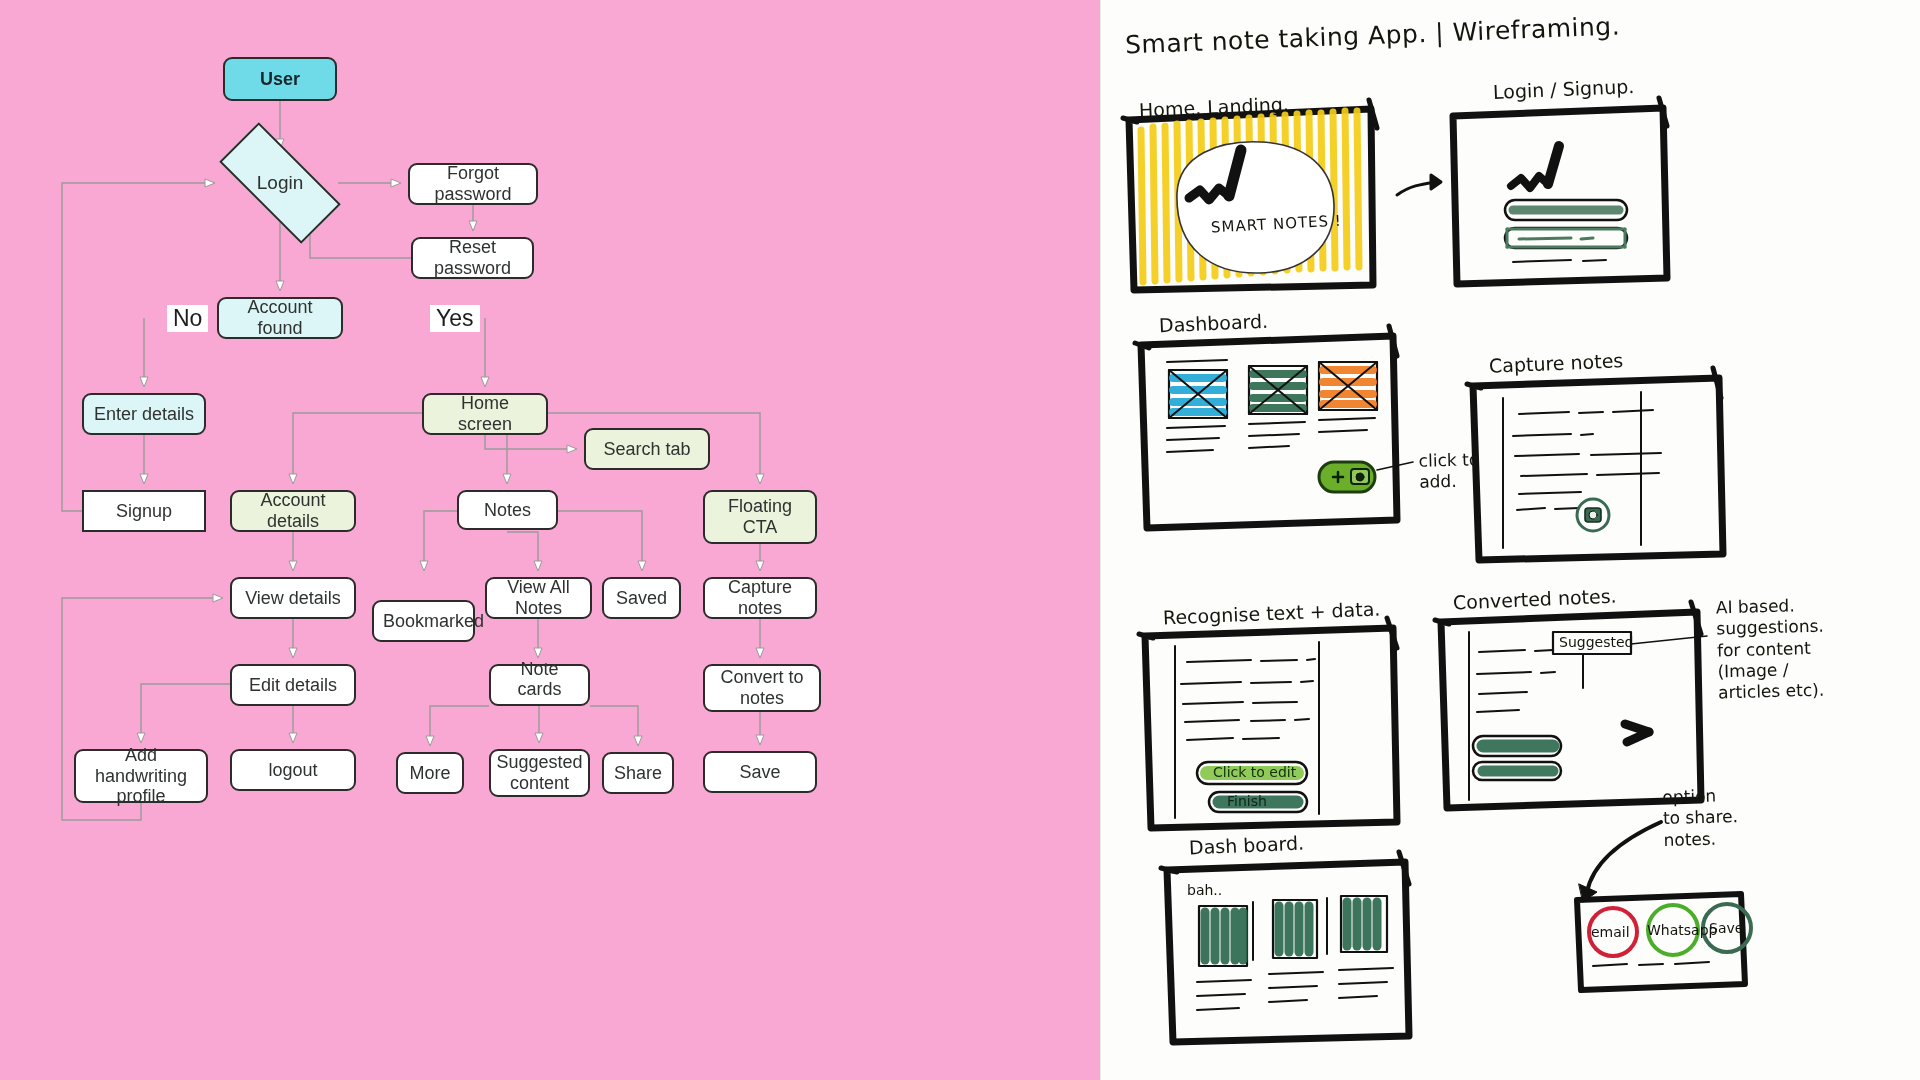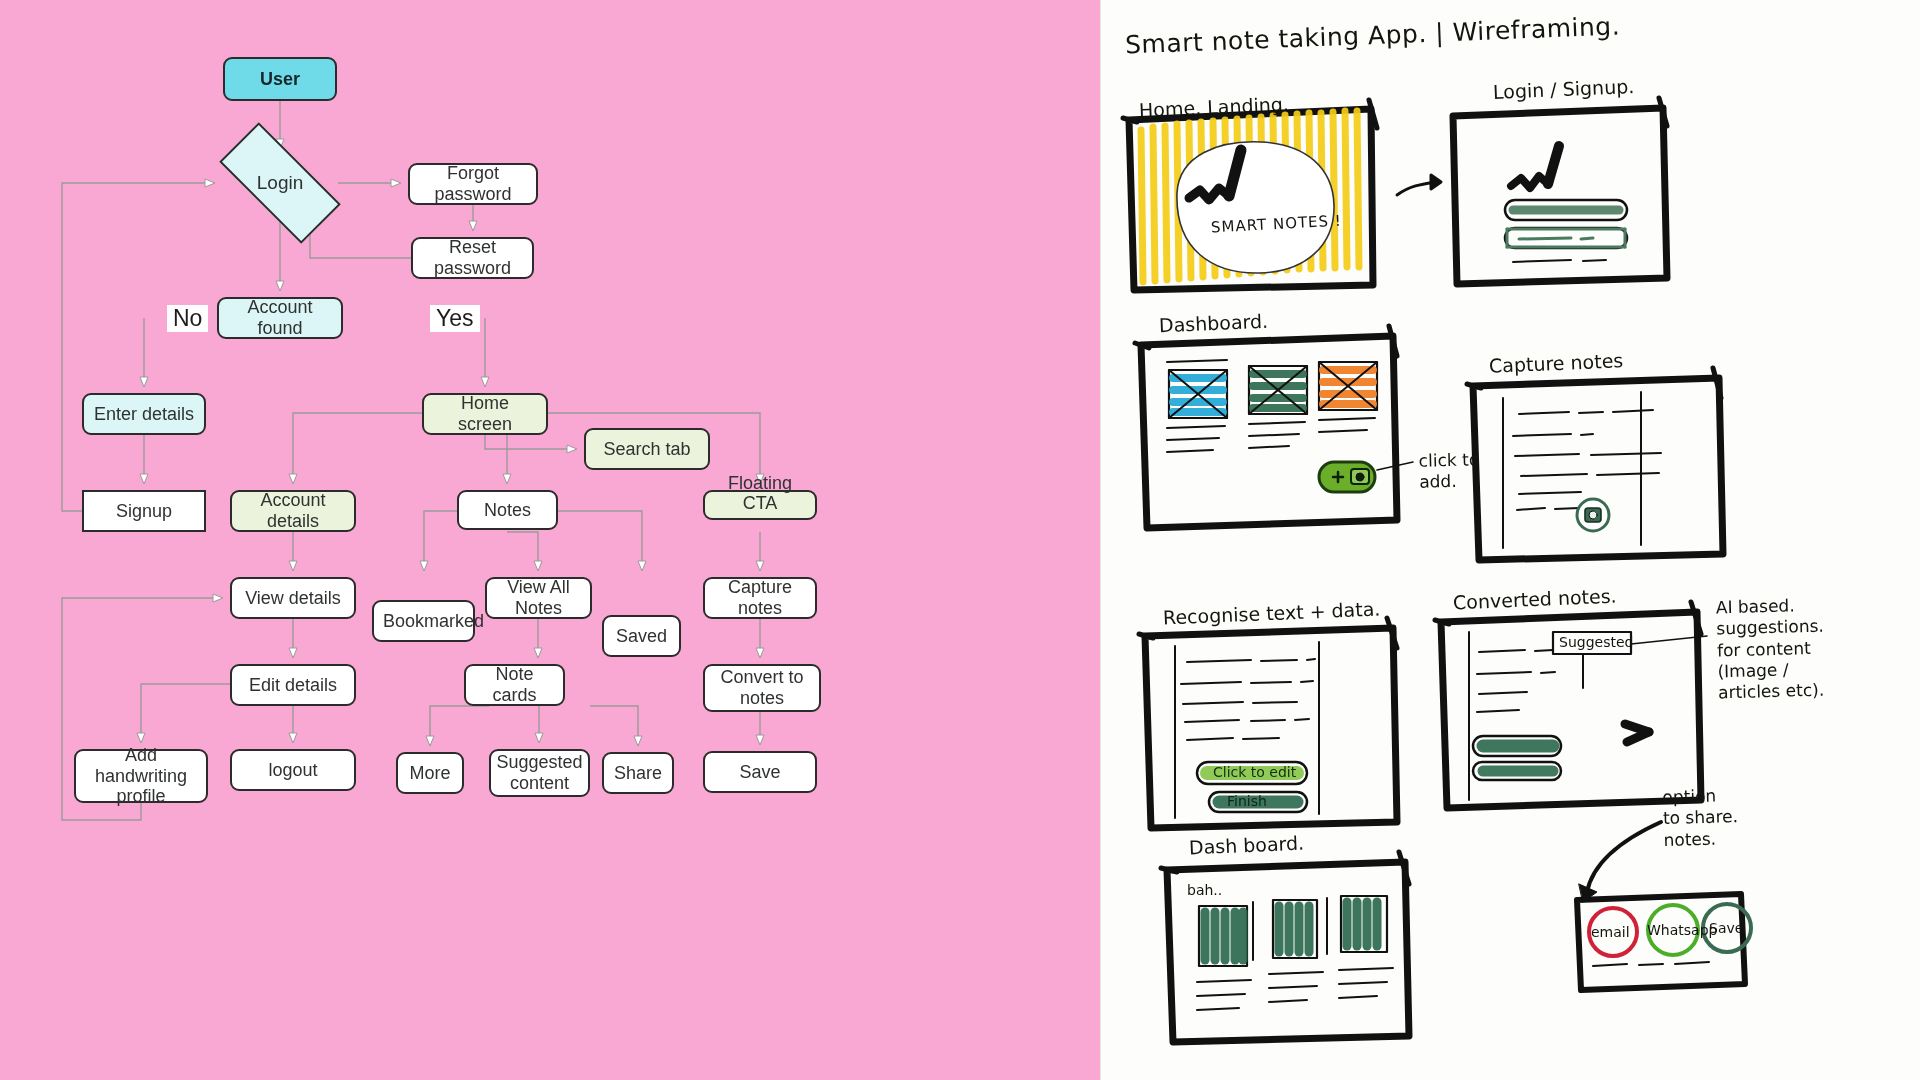--- a/index.html
+++ b/index.html
@@ -179,42 +179,42 @@
         </div>
         <div class="node plain sq" style="left: 82px; top: 490px; width: 124px; height: 42px;">
           <span>Signup</span>
         </div>
         <div class="node green" style="left: 230px; top: 490px; width: 126px; height: 42px;">
           <span>Account details</span>
         </div>
         <div class="node plain" style="left: 457px; top: 490px; width: 101px; height: 40px;">
           <span>Notes</span>
         </div>
-        <div class="node green" style="left: 703px; top: 490px; width: 114px; height: 30px; align-items: flex-end;">
+        <div class="node green" style="left: 703px; top: 490px; width: 114px; height: 54px;">
           <span>Floating CTA</span>
         </div>
         <div class="node plain" style="left: 230px; top: 577px; width: 126px; height: 42px;">
           <span>View details</span>
         </div>
         <div class="node plain" style="left: 372px; top: 600px; width: 103px; height: 42px; padding-left: 28px;">
           <span>Bookmarked</span>
         </div>
         <div class="node plain" style="left: 485px; top: 577px; width: 107px; height: 42px;">
           <span>View All Notes</span>
         </div>
-        <div class="node plain" style="left: 602px; top: 577px; width: 79px; height: 42px; margin-top: 38px;">
+        <div class="node plain" style="left: 602px; top: 577px; width: 79px; height: 42px;">
           <span>Saved</span>
         </div>
         <div class="node plain" style="left: 703px; top: 577px; width: 114px; height: 42px;">
           <span>Capture notes</span>
         </div>
         <div class="node plain" style="left: 230px; top: 664px; width: 126px; height: 42px;">
           <span>Edit details</span>
         </div>
-        <div class="node plain" style="left: 464px; top: 664px; width: 101px; height: 42px;">
+        <div class="node plain" style="left: 489px; top: 664px; width: 101px; height: 42px; align-items: flex-end;">
           <span>Note cards</span>
         </div>
         <div class="node plain" style="left: 703px; top: 664px; width: 118px; height: 48px;">
           <span>Convert to notes</span>
         </div>
         <div class="node plain" style="left: 74px; top: 749px; width: 134px; height: 54px;">
           <span>Add handwriting profile</span>
         </div>
         <div class="node plain" style="left: 230px; top: 749px; width: 126px; height: 42px;">
           <span>logout</span>

